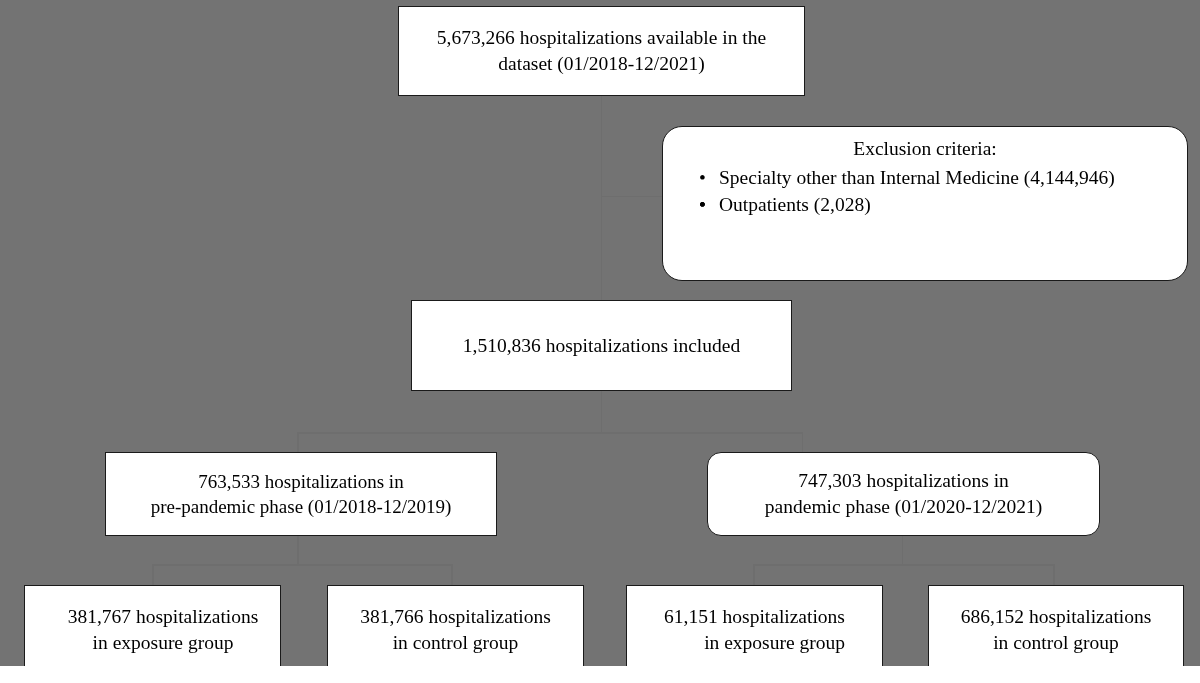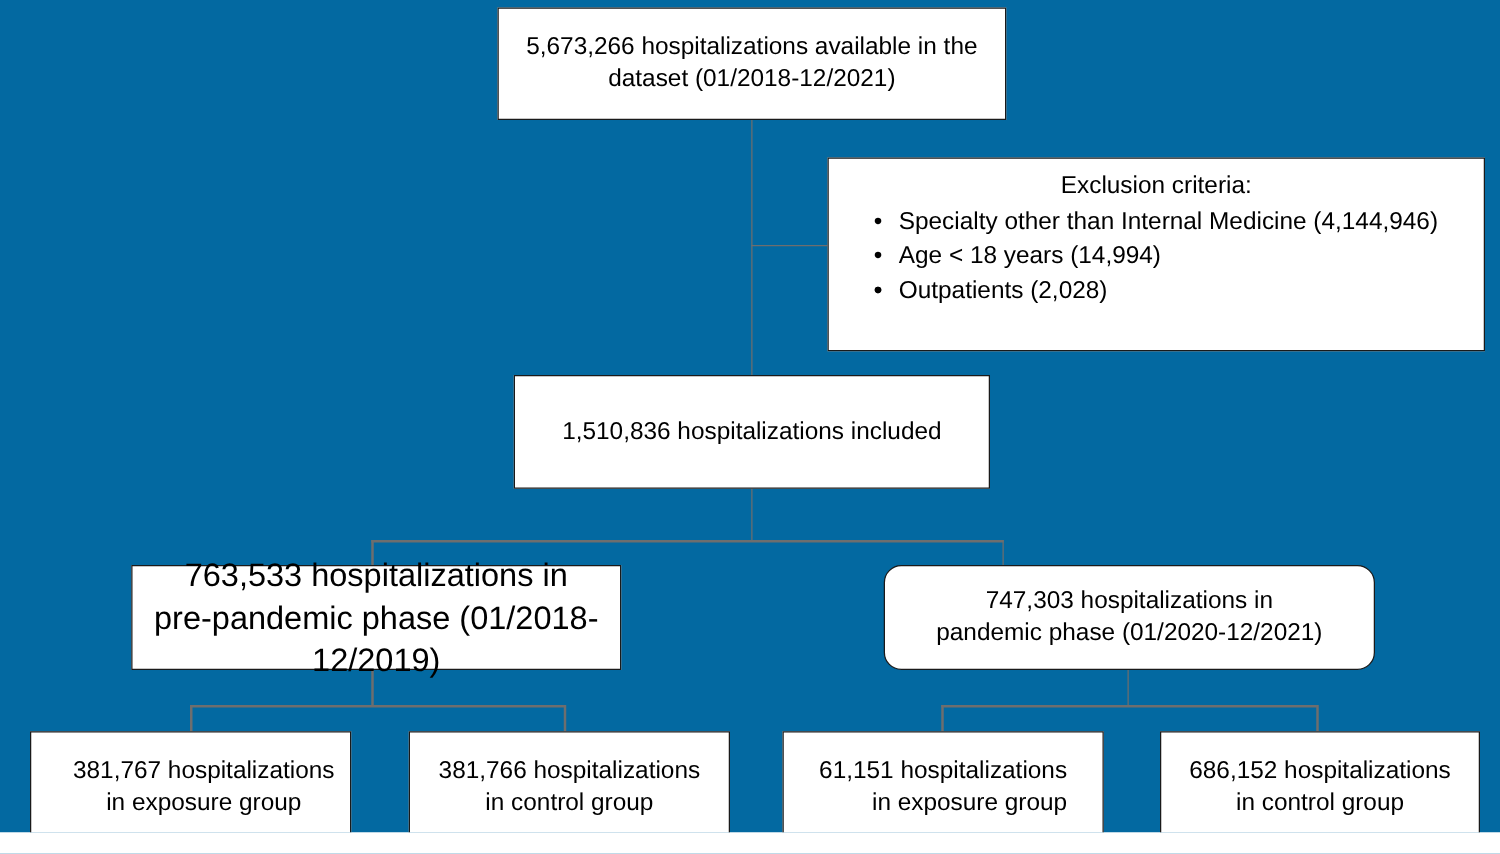--- a/index.html
+++ b/index.html
@@ -4,22 +4,22 @@
 <style>
   html, body {
     margin: 0;
     padding: 0;
     background: #ffffff;
   }
   #canvas {
     position: relative;
     width: 1200px;
     height: 666px;
-    background: #0369a1;
-    font-family: Liberation Sans, sans-serif;
+    background: #737373;
+    font-family: Liberation Serif, serif;
     color: #000000;
     overflow: hidden;
   }
   .node {
     position: absolute;
     box-sizing: border-box;
     border: 1.6px solid #1a1a1a;
     background: #ffffff;
     display: flex;
     align-items: center;
@@ -29,23 +29,23 @@
     z-index: 2;
   }
   .node .txt {
     display: block;
     padding: 0 8px;
     white-space: pre-line;
   }
   
   #node-top      { left: 398px; top: 6px;   width: 407px; height: 90px;  font-size: 19.5px; }
   #node-excl     { left: 662px; top: 126px; width: 526px; height: 155px; font-size: 19.5px;
-                   align-items: flex-start; justify-content: flex-start; }
+                   align-items: flex-start; justify-content: flex-start; border-radius: 20px; }
   #node-included { left: 411px; top: 300px; width: 381px; height: 91px;  font-size: 19.5px; }
-  #node-prepan   { left: 105px; top: 452px; width: 392px; height: 84px;  font-size: 26px; }
+  #node-prepan   { left: 105px; top: 452px; width: 392px; height: 84px;  font-size: 19px; }
   #node-pan      { left: 707px; top: 452px; width: 393px; height: 84px;  font-size: 19.5px; border-radius: 14px; }
   #node-pre-exp  { left: 24px;  top: 585px; width: 257px; height: 89px;  font-size: 19.5px; padding-left: 21px; }
   #node-pre-ctl  { left: 327px; top: 585px; width: 257px; height: 89px;  font-size: 19.5px; justify-content: center; }
   #node-pan-exp  { left: 626px; top: 585px; width: 257px; height: 89px;  font-size: 19.5px; text-align: right; }
   #node-pan-ctl  { left: 928px; top: 585px; width: 256px; height: 89px;  font-size: 19.5px; }
 
   
   .excl-inner {
     width: 100%;
     padding: 9px 14px 0 14px;
@@ -115,21 +115,20 @@
   <div class="node" id="node-excl">
     <div class="excl-inner">
       <div class="excl-title">Exclusion criteria:</div>
       <ul class="excl-list">
         <li>
           <span class="excl-bullet">•</span>
           <span>Specialty other than Internal Medicine (4,144,946)</span>
         </li>
         <li>
           <span class="excl-bullet">•</span>
-          <span>Age &lt; 18 years (14,994)</span>
         </li>
         <li>
           <span class="excl-bullet">•</span>
         </li>
         <li>
           <span class="excl-bullet">•</span>
           <span>Outpatients (2,028)</span>
         </li>
       </ul>
     </div>

